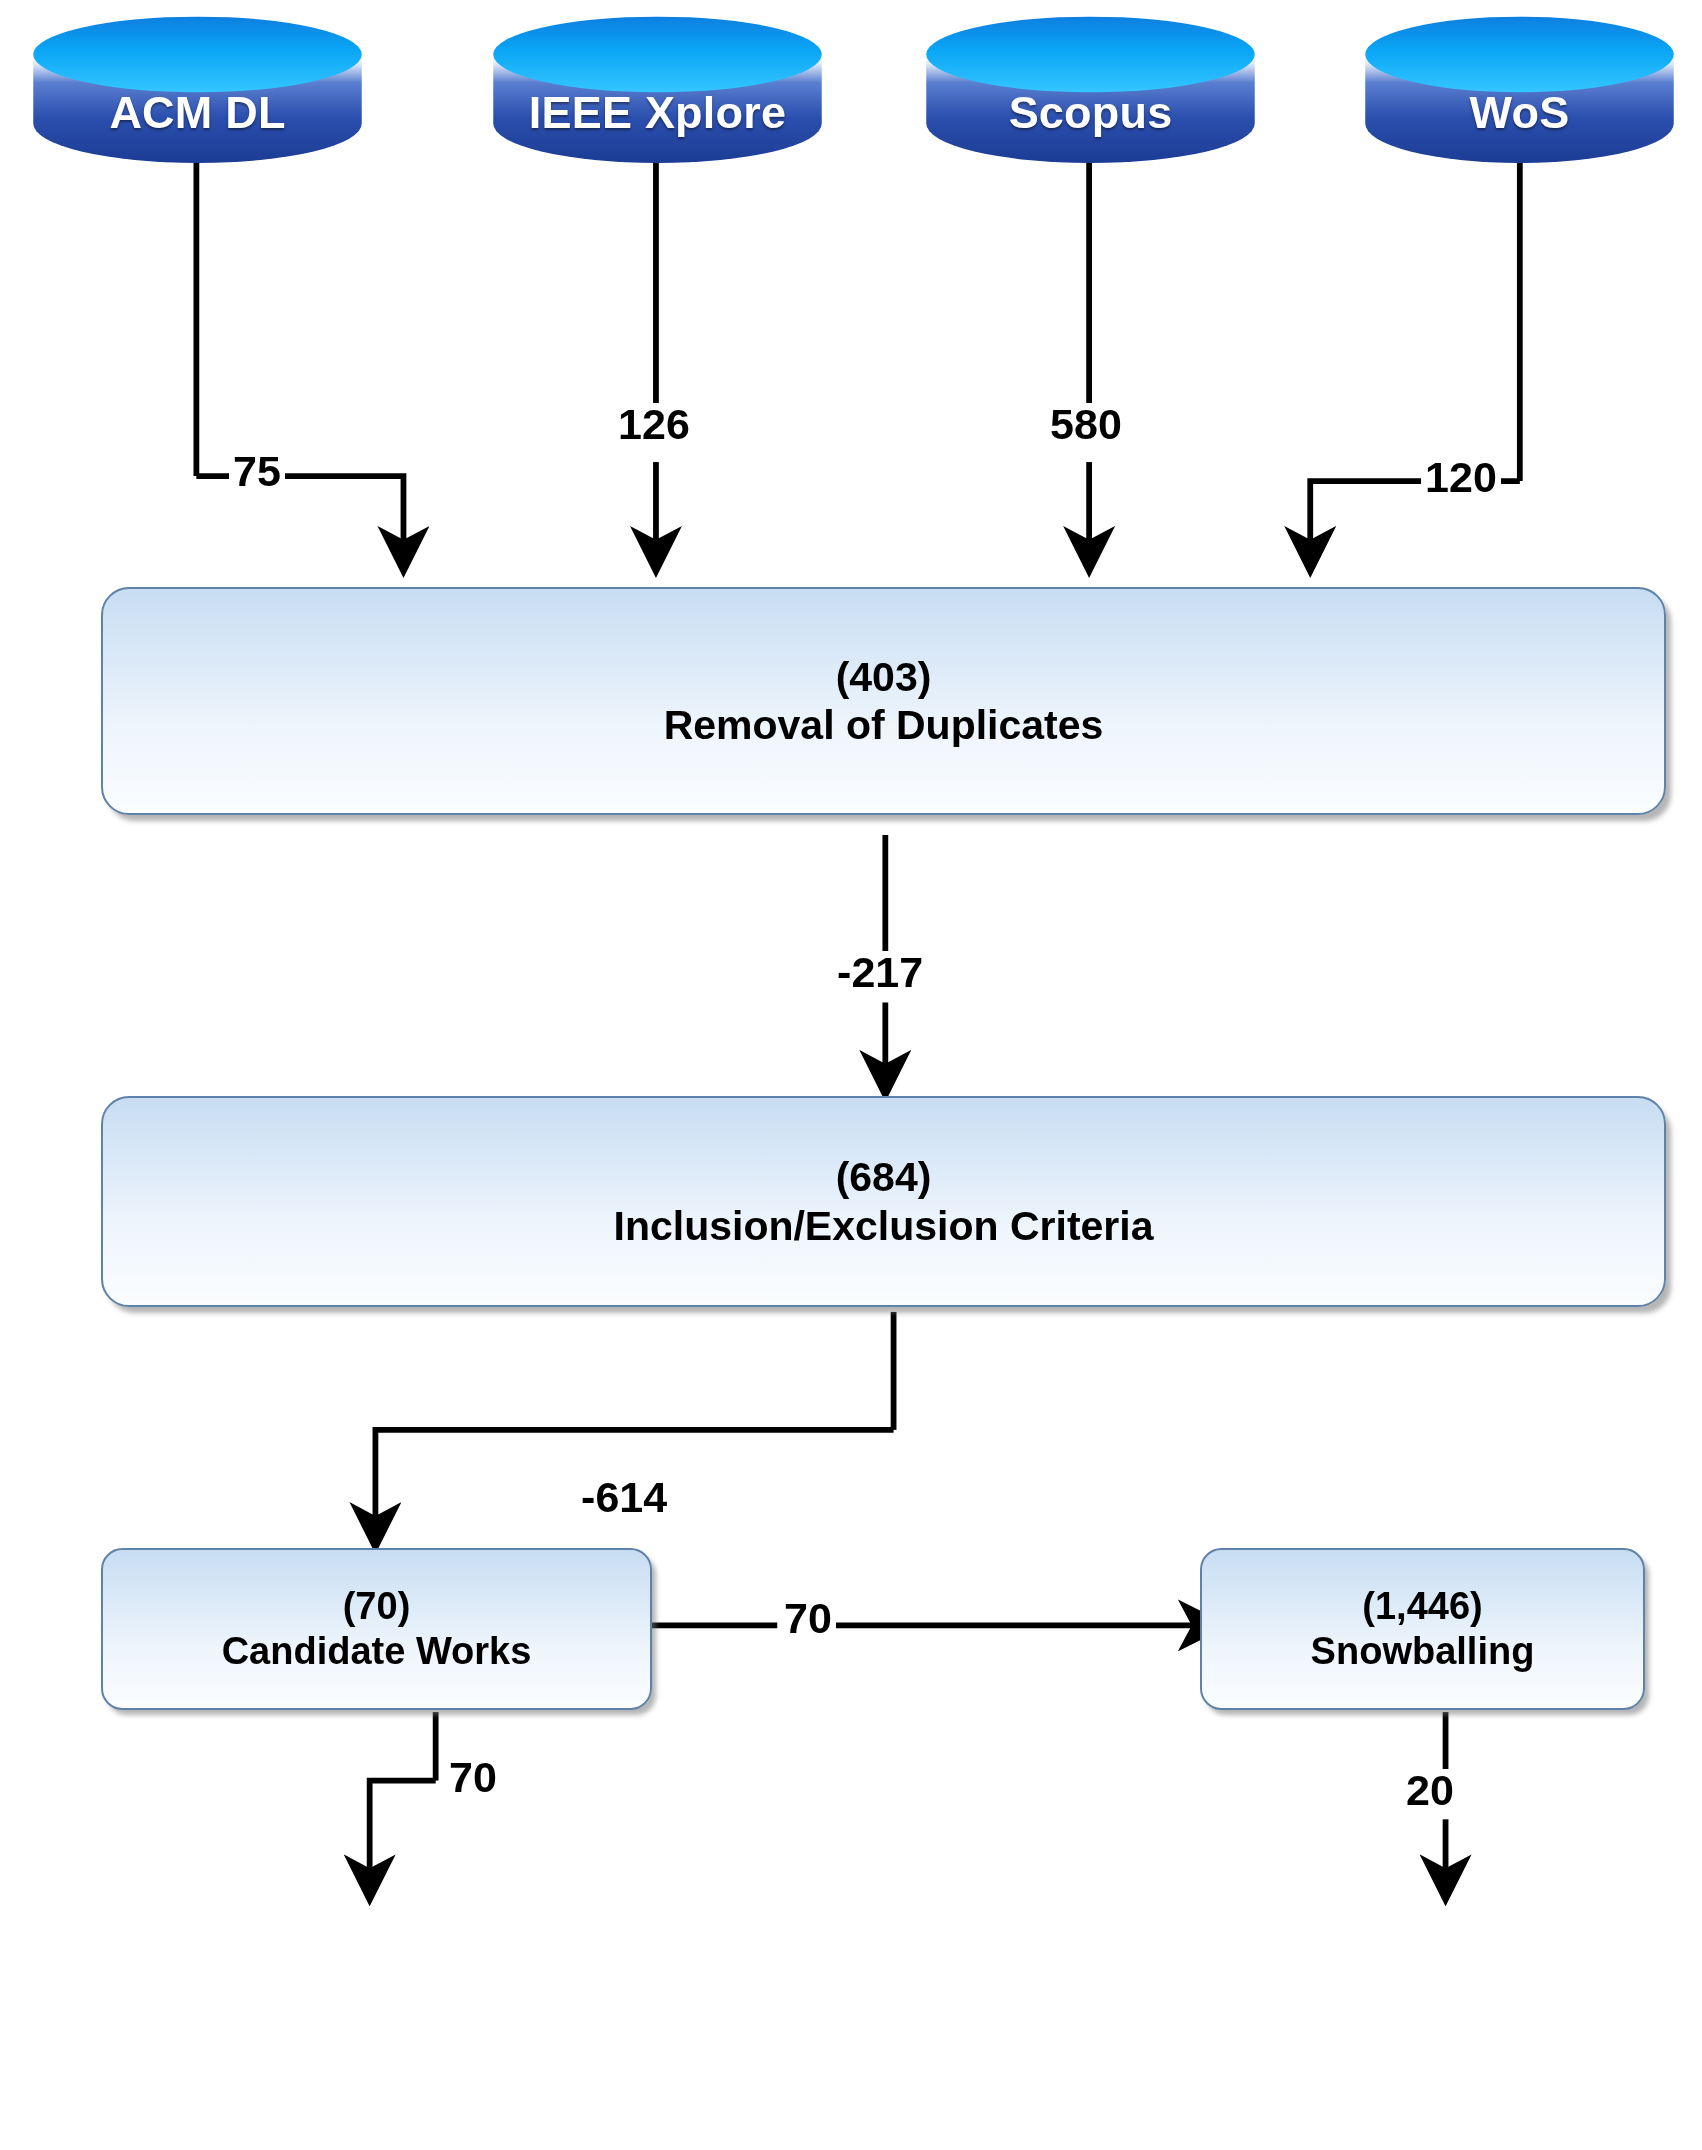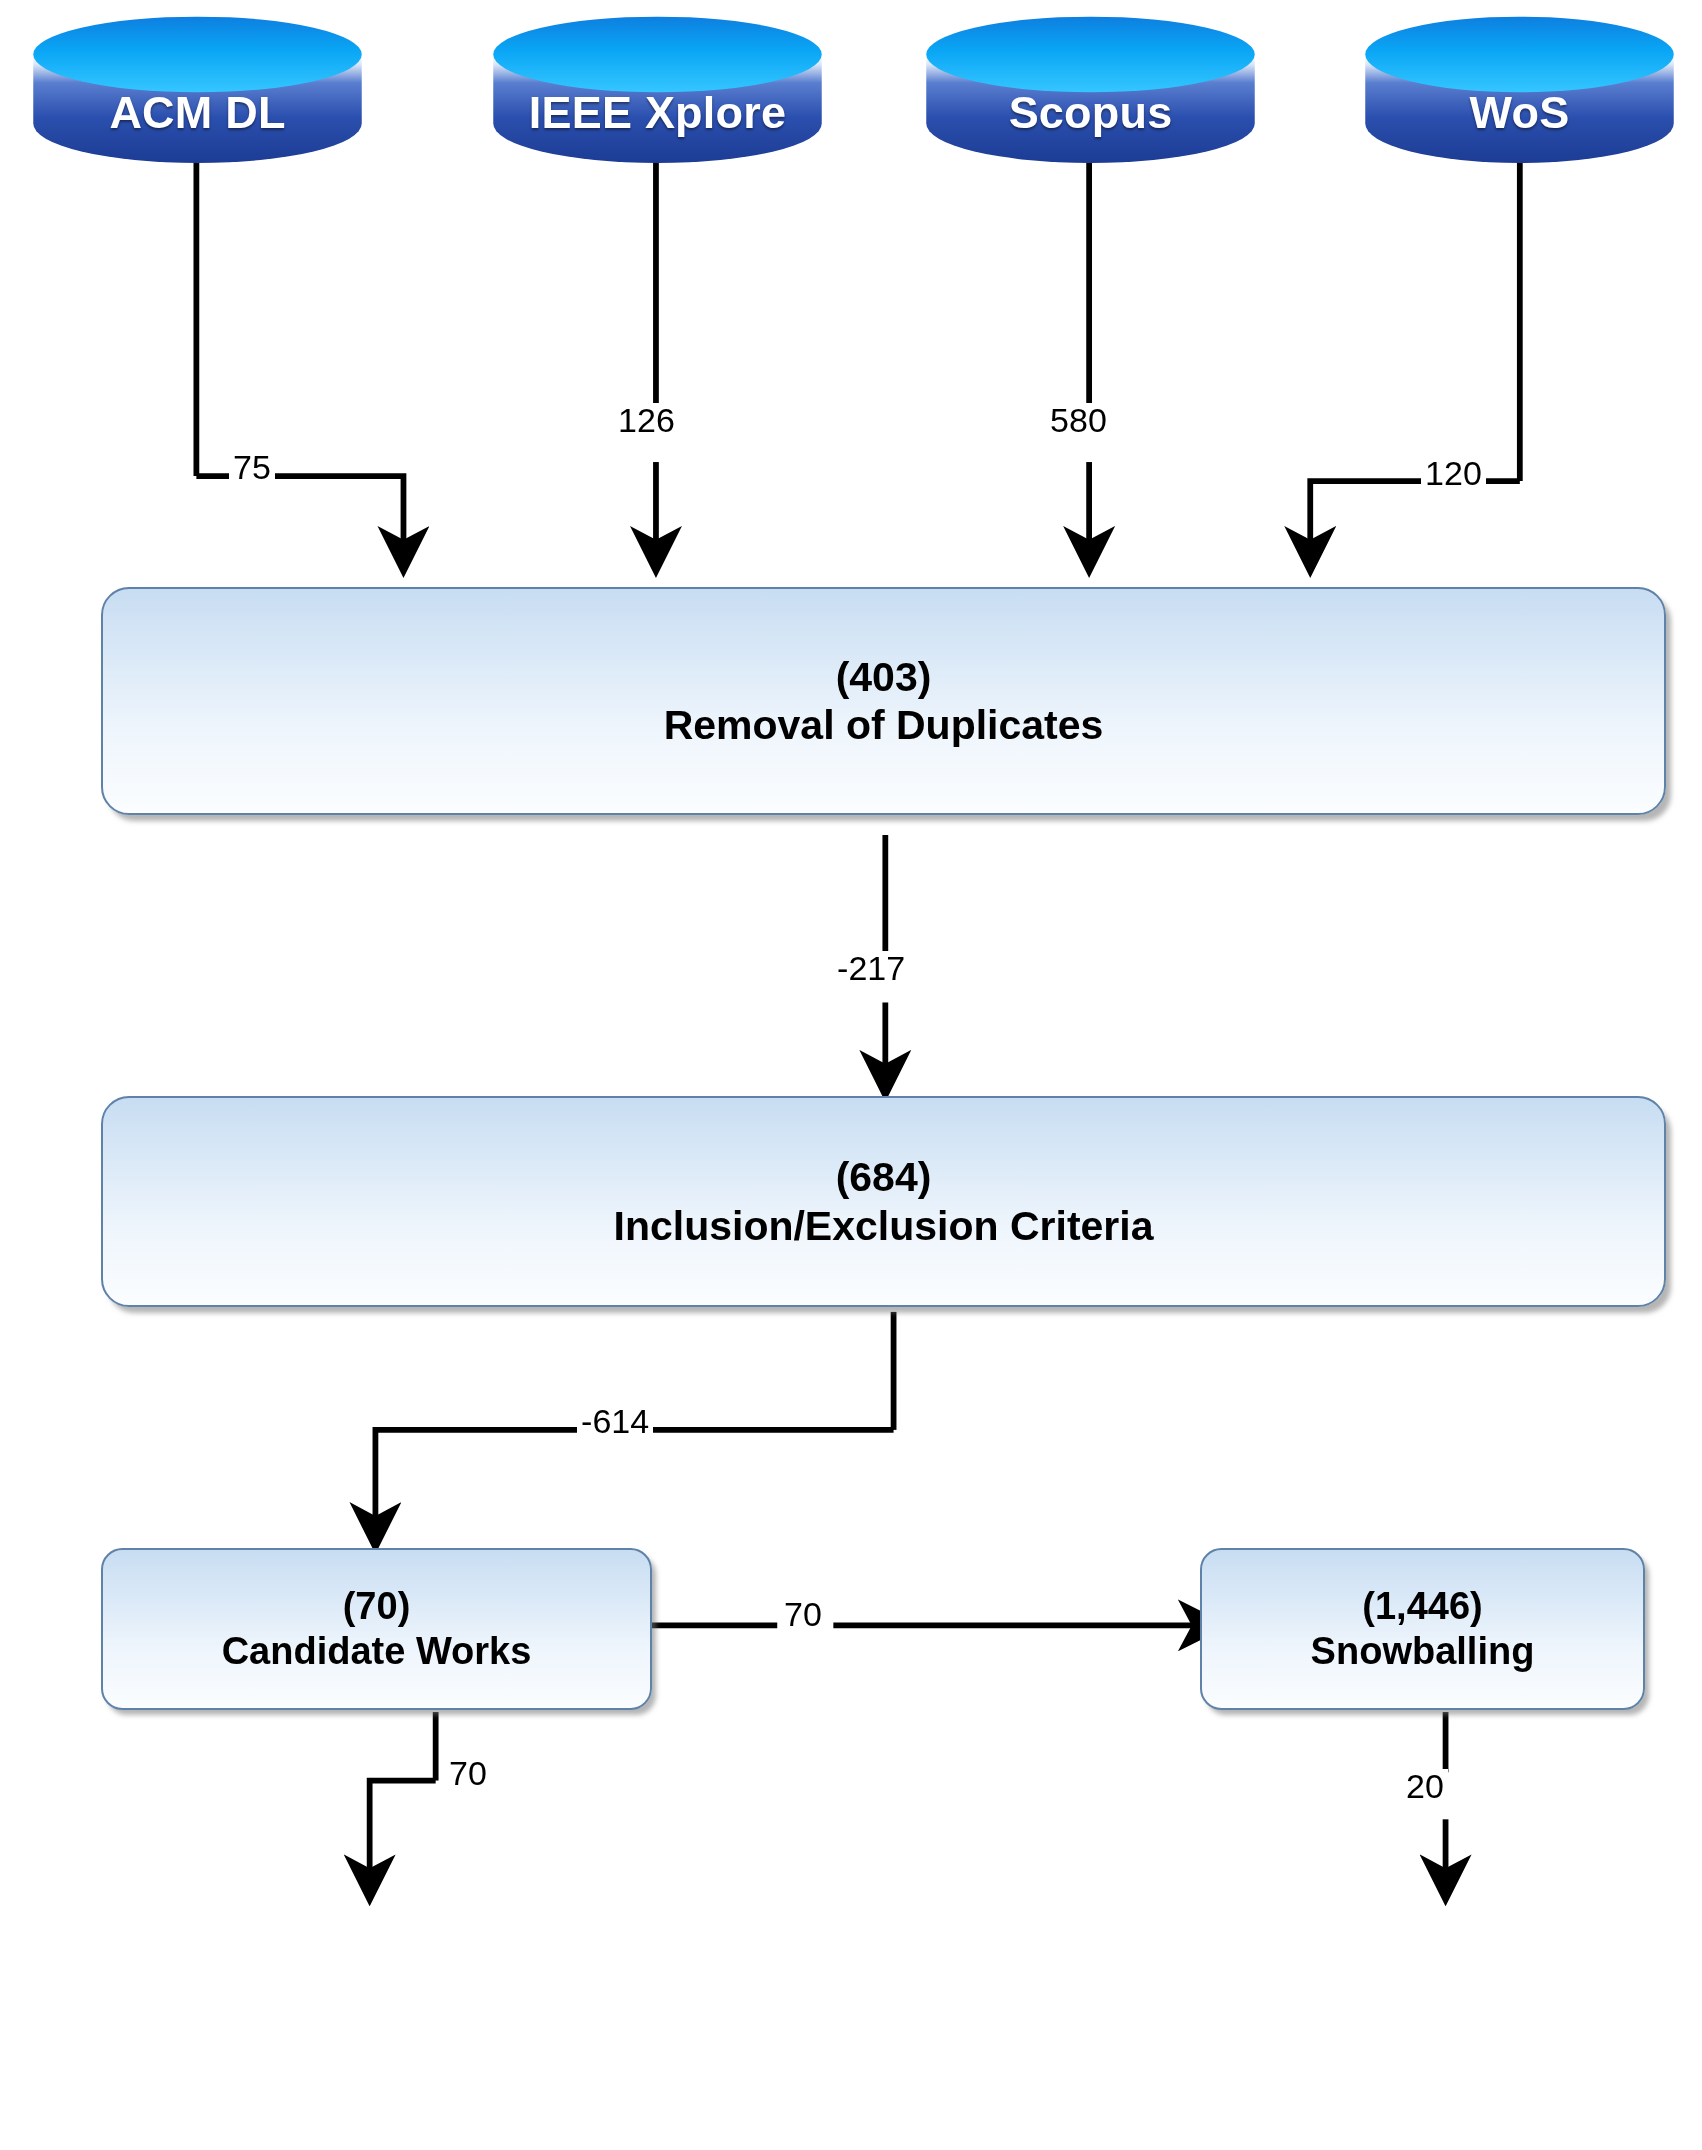--- a/index.html
+++ b/index.html
@@ -84,22 +84,22 @@
     font-size: 38px;
     border-radius: 21.4px;
     border-width: 2.5px;
     box-shadow: 5px 5.8px 5px -1.6px rgba(120,120,120,0.55);
   }
 
   
   .edge-label {
     position: absolute;
     color: #000000;
-    font-weight: normal;
-    font-size: 34px;
+    font-weight: bold;
+    font-size: 43px;
     line-height: 1;
     white-space: nowrap;
     background: #ffffff;
     padding: 0 4.1px;
   }
 </style>
 </head>
 <body>
 
 <div id="canvas">
@@ -210,21 +210,21 @@
   <span class="edge-label" style="left:229px; top:450px;text-align:center;">75</span>
 
   <span class="edge-label" style="left:614px; top:403px;">126</span>
 
   <span class="edge-label" style="left:1046px; top:403px;">580</span>
 
   <span class="edge-label" style="left:1421px; top:456px;">120</span>
 
   <span class="edge-label" style="left:833px; top:951px;">-217</span>
 
-  <span class="edge-label" style="left:577px; top:1404px;">-614</span>
+  <span class="edge-label" style="left:577px; top:1476px;">-614</span>
 
   <span class="edge-label" style="left:780px; top:1597px;">70</span>
 
   <span class="edge-label" style="left:445px; top:1756px;">70</span>
 
   <span class="edge-label" style="left:1402px; top:1769px;">20</span>
 
 </div>
 
 

